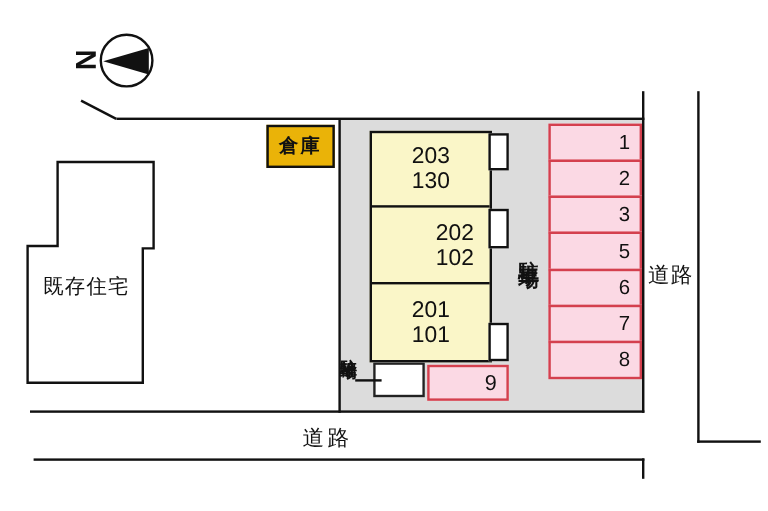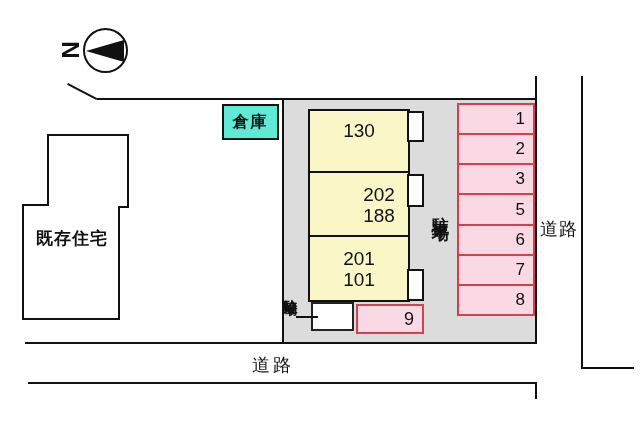--- a/index.html
+++ b/index.html
@@ -20,21 +20,21 @@
     border-right:38px solid #111;
   }
   .compass-n{
     position:absolute;left:57px;top:37px;width:26px;height:26px;
     font-size:24px;font-weight:bold;line-height:26px;text-align:center;
     transform:rotate(90deg);
   }
   
   .gray-area{position:absolute;left:283px;top:99px;width:254px;height:244px;background:#dcdcdc;}
   .warehouse-box{
-    position:absolute;left:222px;top:104px;width:57px;height:36px;background:#5eead4;
+    position:absolute;left:222px;top:104px;width:57px;height:36px;background:#eab308;
     border:2px solid #111;box-sizing:border-box;display:flex;align-items:center;justify-content:center;
     font-size:16px;font-weight:bold;letter-spacing:2px;
   }
   .building{
     position:absolute;left:308px;top:109px;width:102px;height:193px;
     background:#faf6c8;border:2px solid #111;box-sizing:border-box;
   }
   .unit-divider{position:absolute;left:0;width:100%;height:2px;background:#111;}
   .unit-label{
     position:absolute;left:0;width:100%;text-align:center;
@@ -60,21 +60,21 @@
   .vtext{
     position:absolute;writing-mode:vertical-rl;text-orientation:upright;
     font-weight:bold;white-space:nowrap;
   }
   .parking-lot-label{left:429px;top:203px;font-size:17px;letter-spacing:4px;}
   .bike-label{left:282px;top:287px;font-size:14px;letter-spacing:2px;}
   .road-label{position:absolute;font-weight:normal;font-size:18px;letter-spacing:3px;white-space:nowrap;}
   .road-bottom{left:252px;top:353px;}
   .road-right{left:540px;top:217px;letter-spacing:1px;}
   .house-label{
-    position:absolute;left:36px;top:227px;font-size:17px;font-weight:bold;letter-spacing:1px;white-space:nowrap;
+    position:absolute;left:36px;top:227px;font-size:17px;font-weight:normal;letter-spacing:1px;white-space:nowrap;
   }
   .diag{transform-origin:0 0;transform:rotate(27.4deg);}
 </style>
 </head>
 <body>
 
 <div class="canvas">
 
   <div class="gray-area"></div>
 
@@ -99,25 +99,26 @@
 
   <svg class="abs" style="left:20px;top:132px;" width="112" height="192" viewBox="0 0 112 192">
     <polygon points="28,3 108,3 108,75 99,75 99,187 3,187 3,73 28,73" fill="#ffffff" stroke="#111111" stroke-width="2"></polygon>
   </svg>
   <div class="house-label">既存住宅</div>
 
   <div class="building">
     <div class="unit-divider" style="top:60px;"></div>
     <div class="unit-divider" style="top:124px;"></div>
     <div class="unit-label" style="top:9px;">
+      <div>203</div>
       <div>130</div>
     </div>
     <div class="unit-label" style="top:73px;padding-left:20px;">
       <div>202</div>
-      <div>188</div>
+      <div>102</div>
     </div>
     <div class="unit-label" style="top:137px;text-align:center;">
       <div>201</div>
       <div>101</div>
     </div>
   </div>
   <div class="entrance" style="left:407px;top:111px;height:31px;"></div>
   <div class="entrance" style="left:407px;top:174px;height:33px;"></div>
   <div class="entrance" style="left:407px;top:269px;height:32px;"></div>
 

